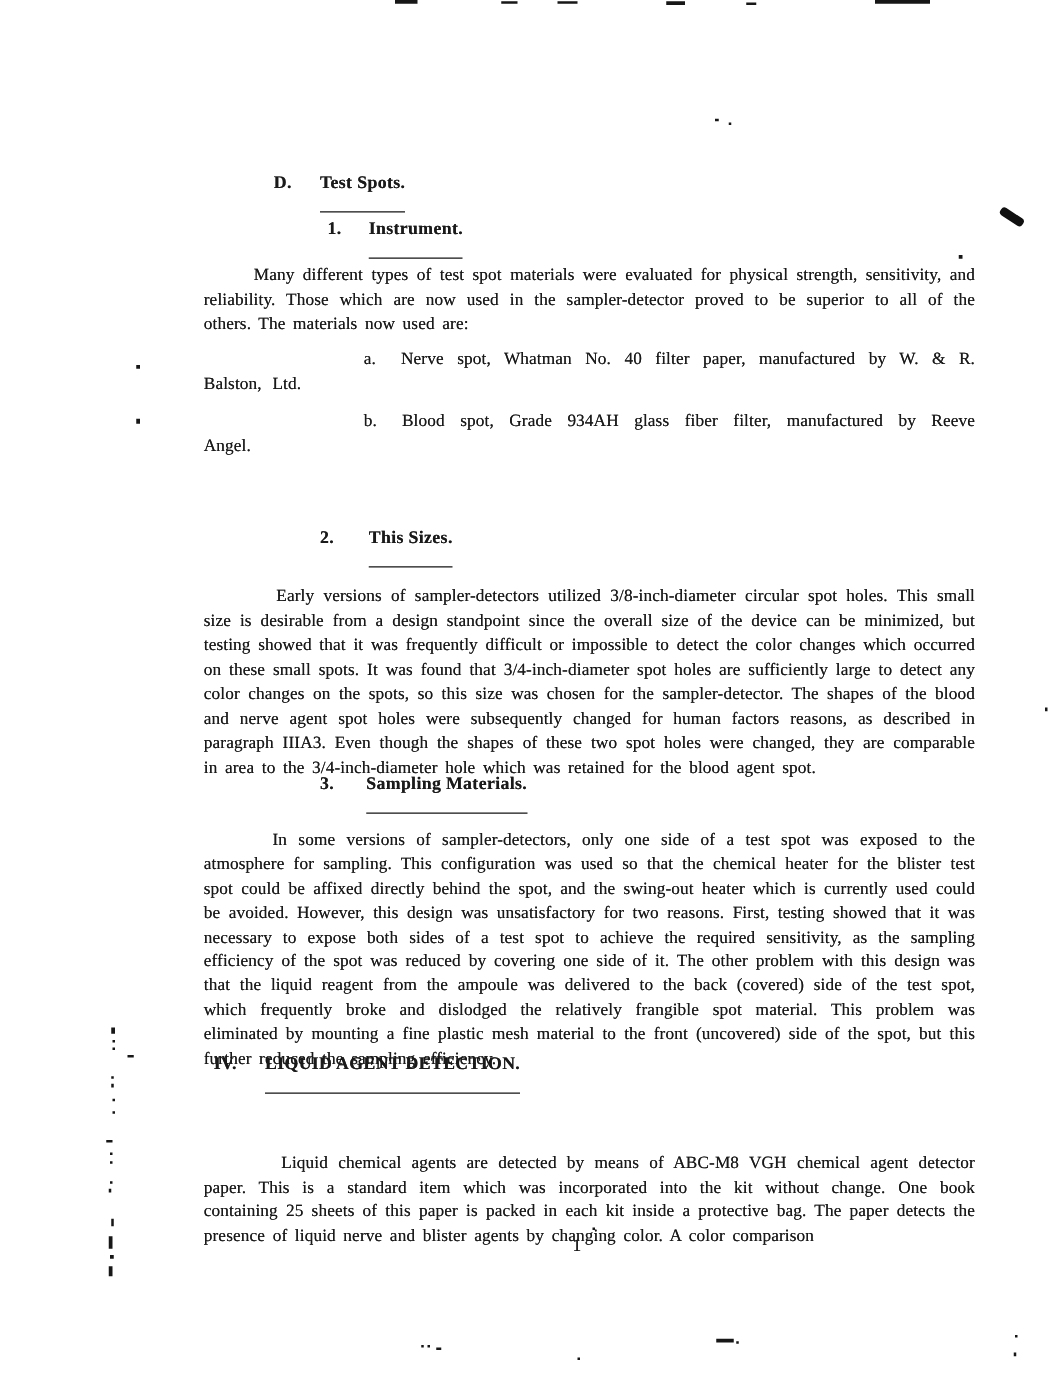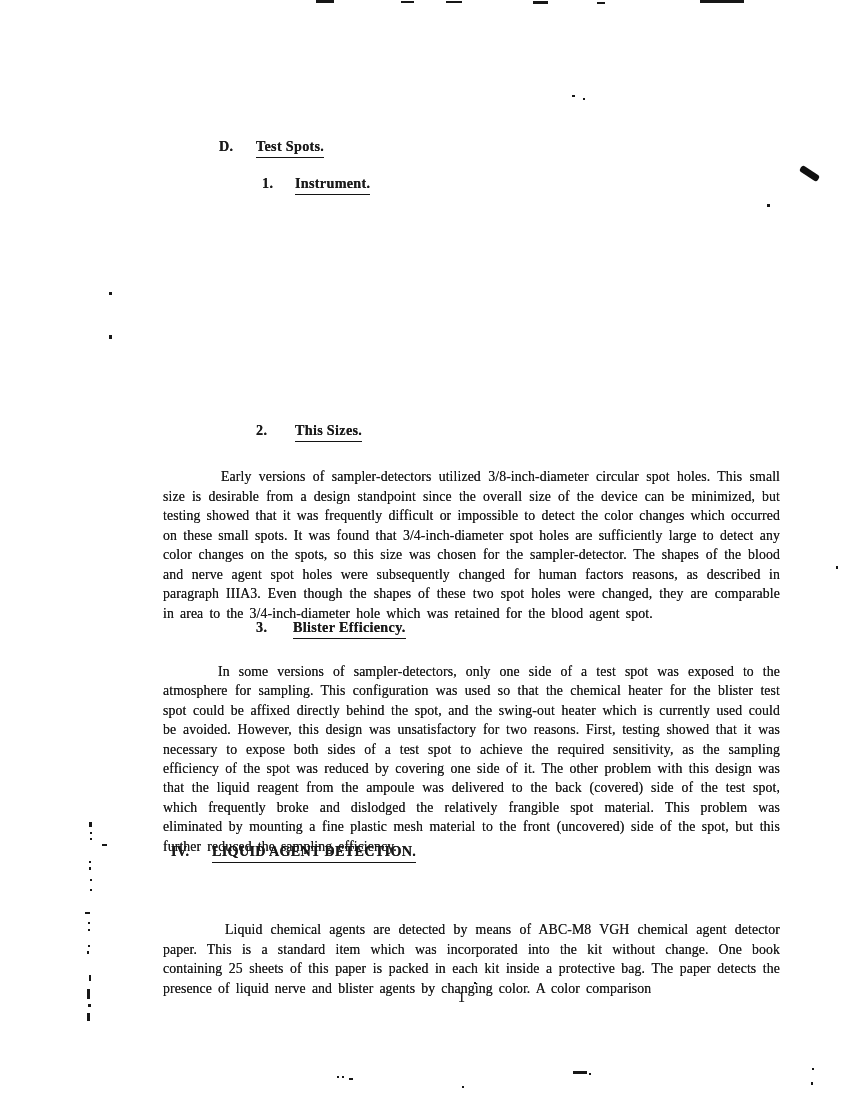--- a/index.html
+++ b/index.html
@@ -19,21 +19,21 @@
   .p-samp{top:662px;text-indent:55px;line-height:19.4px;}
   .p-liq{top:920px;text-indent:62px;}
   .item{text-indent:128px;word-spacing:5px;}
   .item .igap{display:inline-block;width:20px;}
   .item-a{top:277px;}
   .item-b{top:327px;}
   .item-c{top:376px;}
   
   .hd{position:absolute;font-size:14.2px;font-weight:bold;letter-spacing:0.3px;white-space:nowrap;}
   .hd .hlabel{display:inline-block;}
-  .hd .htitle{border-bottom:1.6px solid #141414;padding-bottom:3px;text-align:center;}
+  .hd .htitle{border-bottom:1.6px solid #141414;padding-bottom:15px;text-align:center;}
   .hd-d{top:138px;left:219px;}  .hd-d .hlabel{width:37px;}
   .hd-1{top:175px;left:262px;}  .hd-1 .hlabel{width:33px;}
   .hd-2{top:422px;left:256px;}  .hd-2 .hlabel{width:39px;}
   .hd-3{top:619px;left:256px;}  .hd-3 .hlabel{width:37px;}
   .hd-iv{top:843px;left:171px;} .hd-iv .hlabel{width:41px;}
   
   .pagenum{position:absolute;top:990px;left:432px;width:60px;text-align:center;
     font-size:14px;letter-spacing:1px;font-weight:500;}
   
   .art{position:absolute;background:#171717;}
@@ -92,32 +92,39 @@
   </div>
 
   <div class="hd hd-d">
     <span class="hlabel">D.</span><span class="htitle">Test Spots.</span>
   </div>
 
   <div class="hd hd-1">
     <span class="hlabel">1.</span><span class="htitle">Instrument.</span>
   </div>
 
+  <p class="bodytext p-intro">Many different types of test spot materials were evaluated for physical strength, sensitivity, and reliability. Those which are now used in the sampler-detector proved to be superior to all of the others. The materials now used are:</p>
 
+  <p class="bodytext item item-a">
+    <span>a.</span><span class="igap"></span><span>Nerve spot, Whatman No. 40 filter paper, manufactured by W. &amp; R. Balston, Ltd.</span>
+  </p>
 
+  <p class="bodytext item item-b">
+    <span>b.</span><span class="igap"></span><span>Blood spot, Grade 934AH glass fiber filter, manufactured by Reeve Angel.</span>
+  </p>
 
 
   <div class="hd hd-2">
     <span class="hlabel">2.</span><span class="htitle">This Sizes.</span>
   </div>
 
   <p class="bodytext p-spot">Early versions of sampler-detectors utilized 3/8-inch-diameter circular spot holes. This small size is desirable from a design standpoint since the overall size of the device can be minimized, but testing showed that it was frequently difficult or impossible to detect the color changes which occurred on these small spots. It was found that 3/4-inch-diameter spot holes are sufficiently large to detect any color changes on the spots, so this size was chosen for the sampler-detector. The shapes of the blood and nerve agent spot holes were subsequently changed for human factors reasons, as described in paragraph IIIA3. Even though the shapes of these two spot holes were changed, they are comparable in area to the 3/4-inch-diameter hole which was retained for the blood agent spot.</p>
 
   <div class="hd hd-3">
-    <span class="hlabel">3.</span><span class="htitle">Blister Efficiency.</span>
+    <span class="hlabel">3.</span><span class="htitle">Sampling Materials.</span>
   </div>
 
   <p class="bodytext p-samp">In some versions of sampler-detectors, only one side of a test spot was exposed to the atmosphere for sampling. This configuration was used so that the chemical heater for the blister test spot could be affixed directly behind the spot, and the swing-out heater which is currently used could be avoided. However, this design was unsatisfactory for two reasons. First, testing showed that it was necessary to expose both sides of a test spot to achieve the required sensitivity, as the sampling efficiency of the spot was reduced by covering one side of it. The other problem with this design was that the liquid reagent from the ampoule was delivered to the back (covered) side of the test spot, which frequently broke and dislodged the relatively frangible spot material. This problem was eliminated by mounting a fine plastic mesh material to the front (uncovered) side of the spot, but this further reduced the sampling efficiency.</p>
 
   <div class="hd hd-iv">
     <span class="hlabel">IV.</span><span class="htitle">LIQUID AGENT DETECTION.</span>
   </div>
 
   <p class="bodytext p-liq">Liquid chemical agents are detected by means of ABC-M8 VGH chemical agent detector paper. This is a standard item which was incorporated into the kit without change. One book containing 25 sheets of this paper is packed in each kit inside a protective bag. The paper detects the presence of liquid nerve and blister agents by changing color. A color comparison</p>
 

